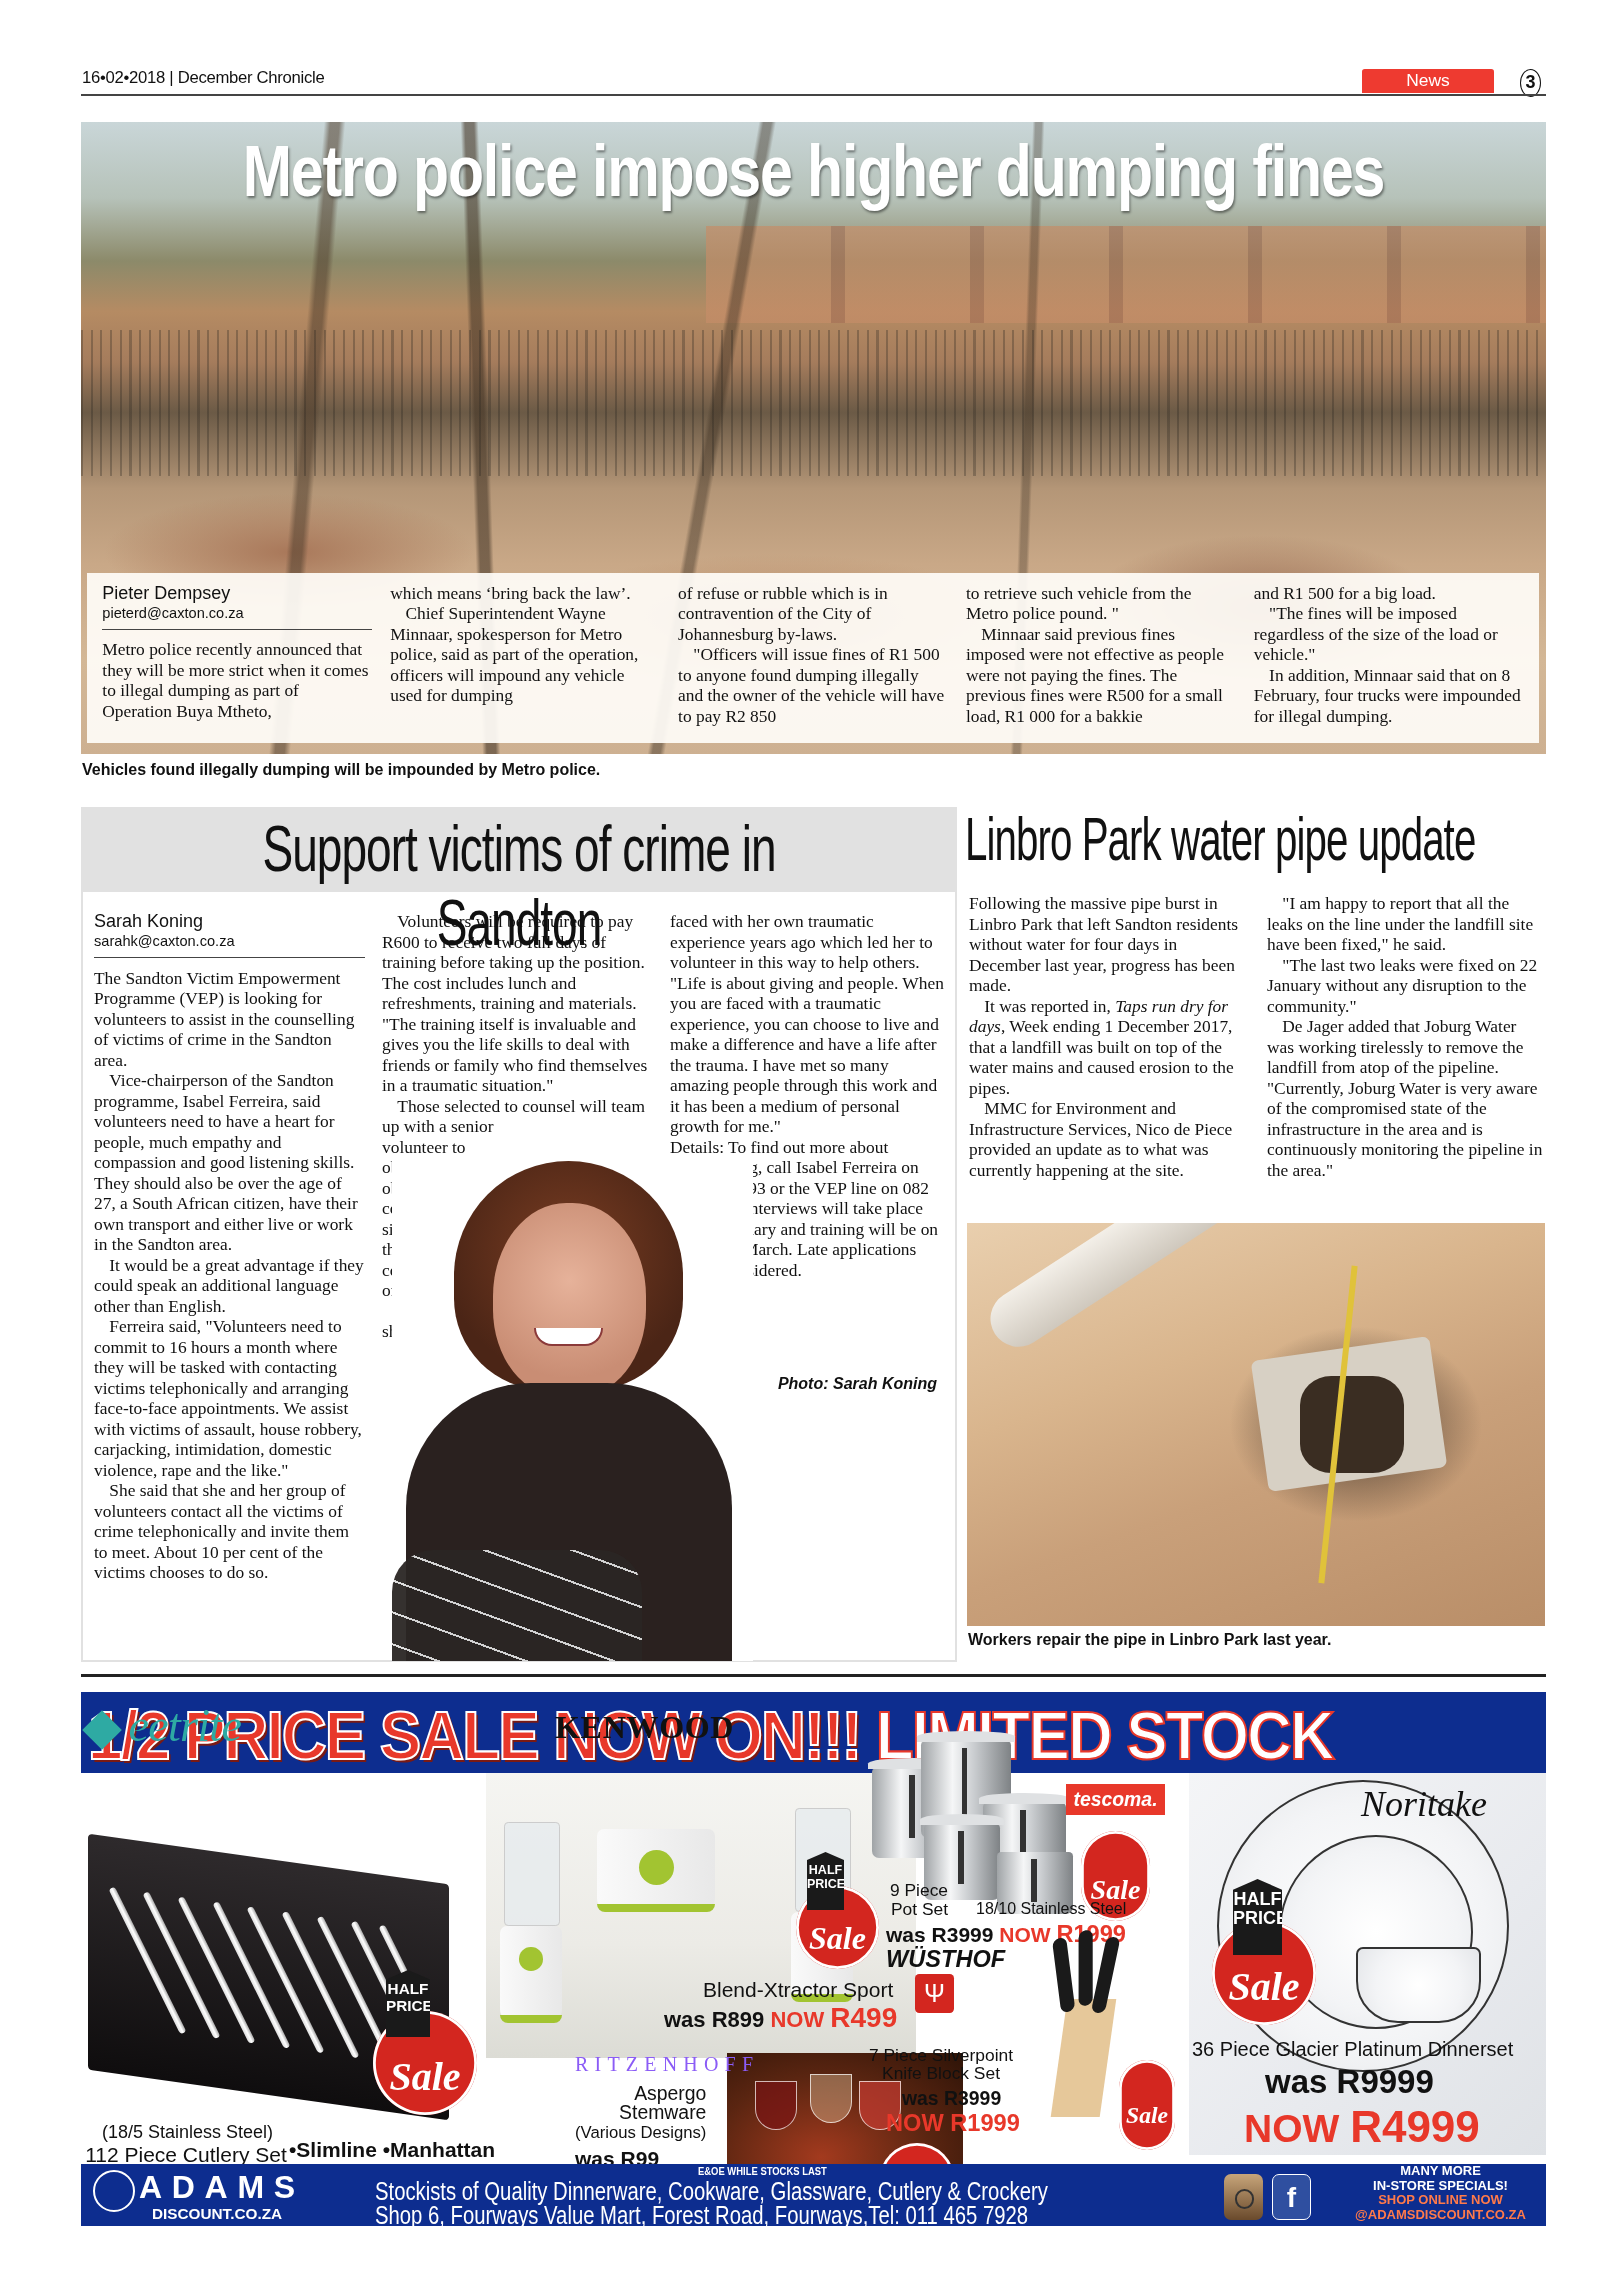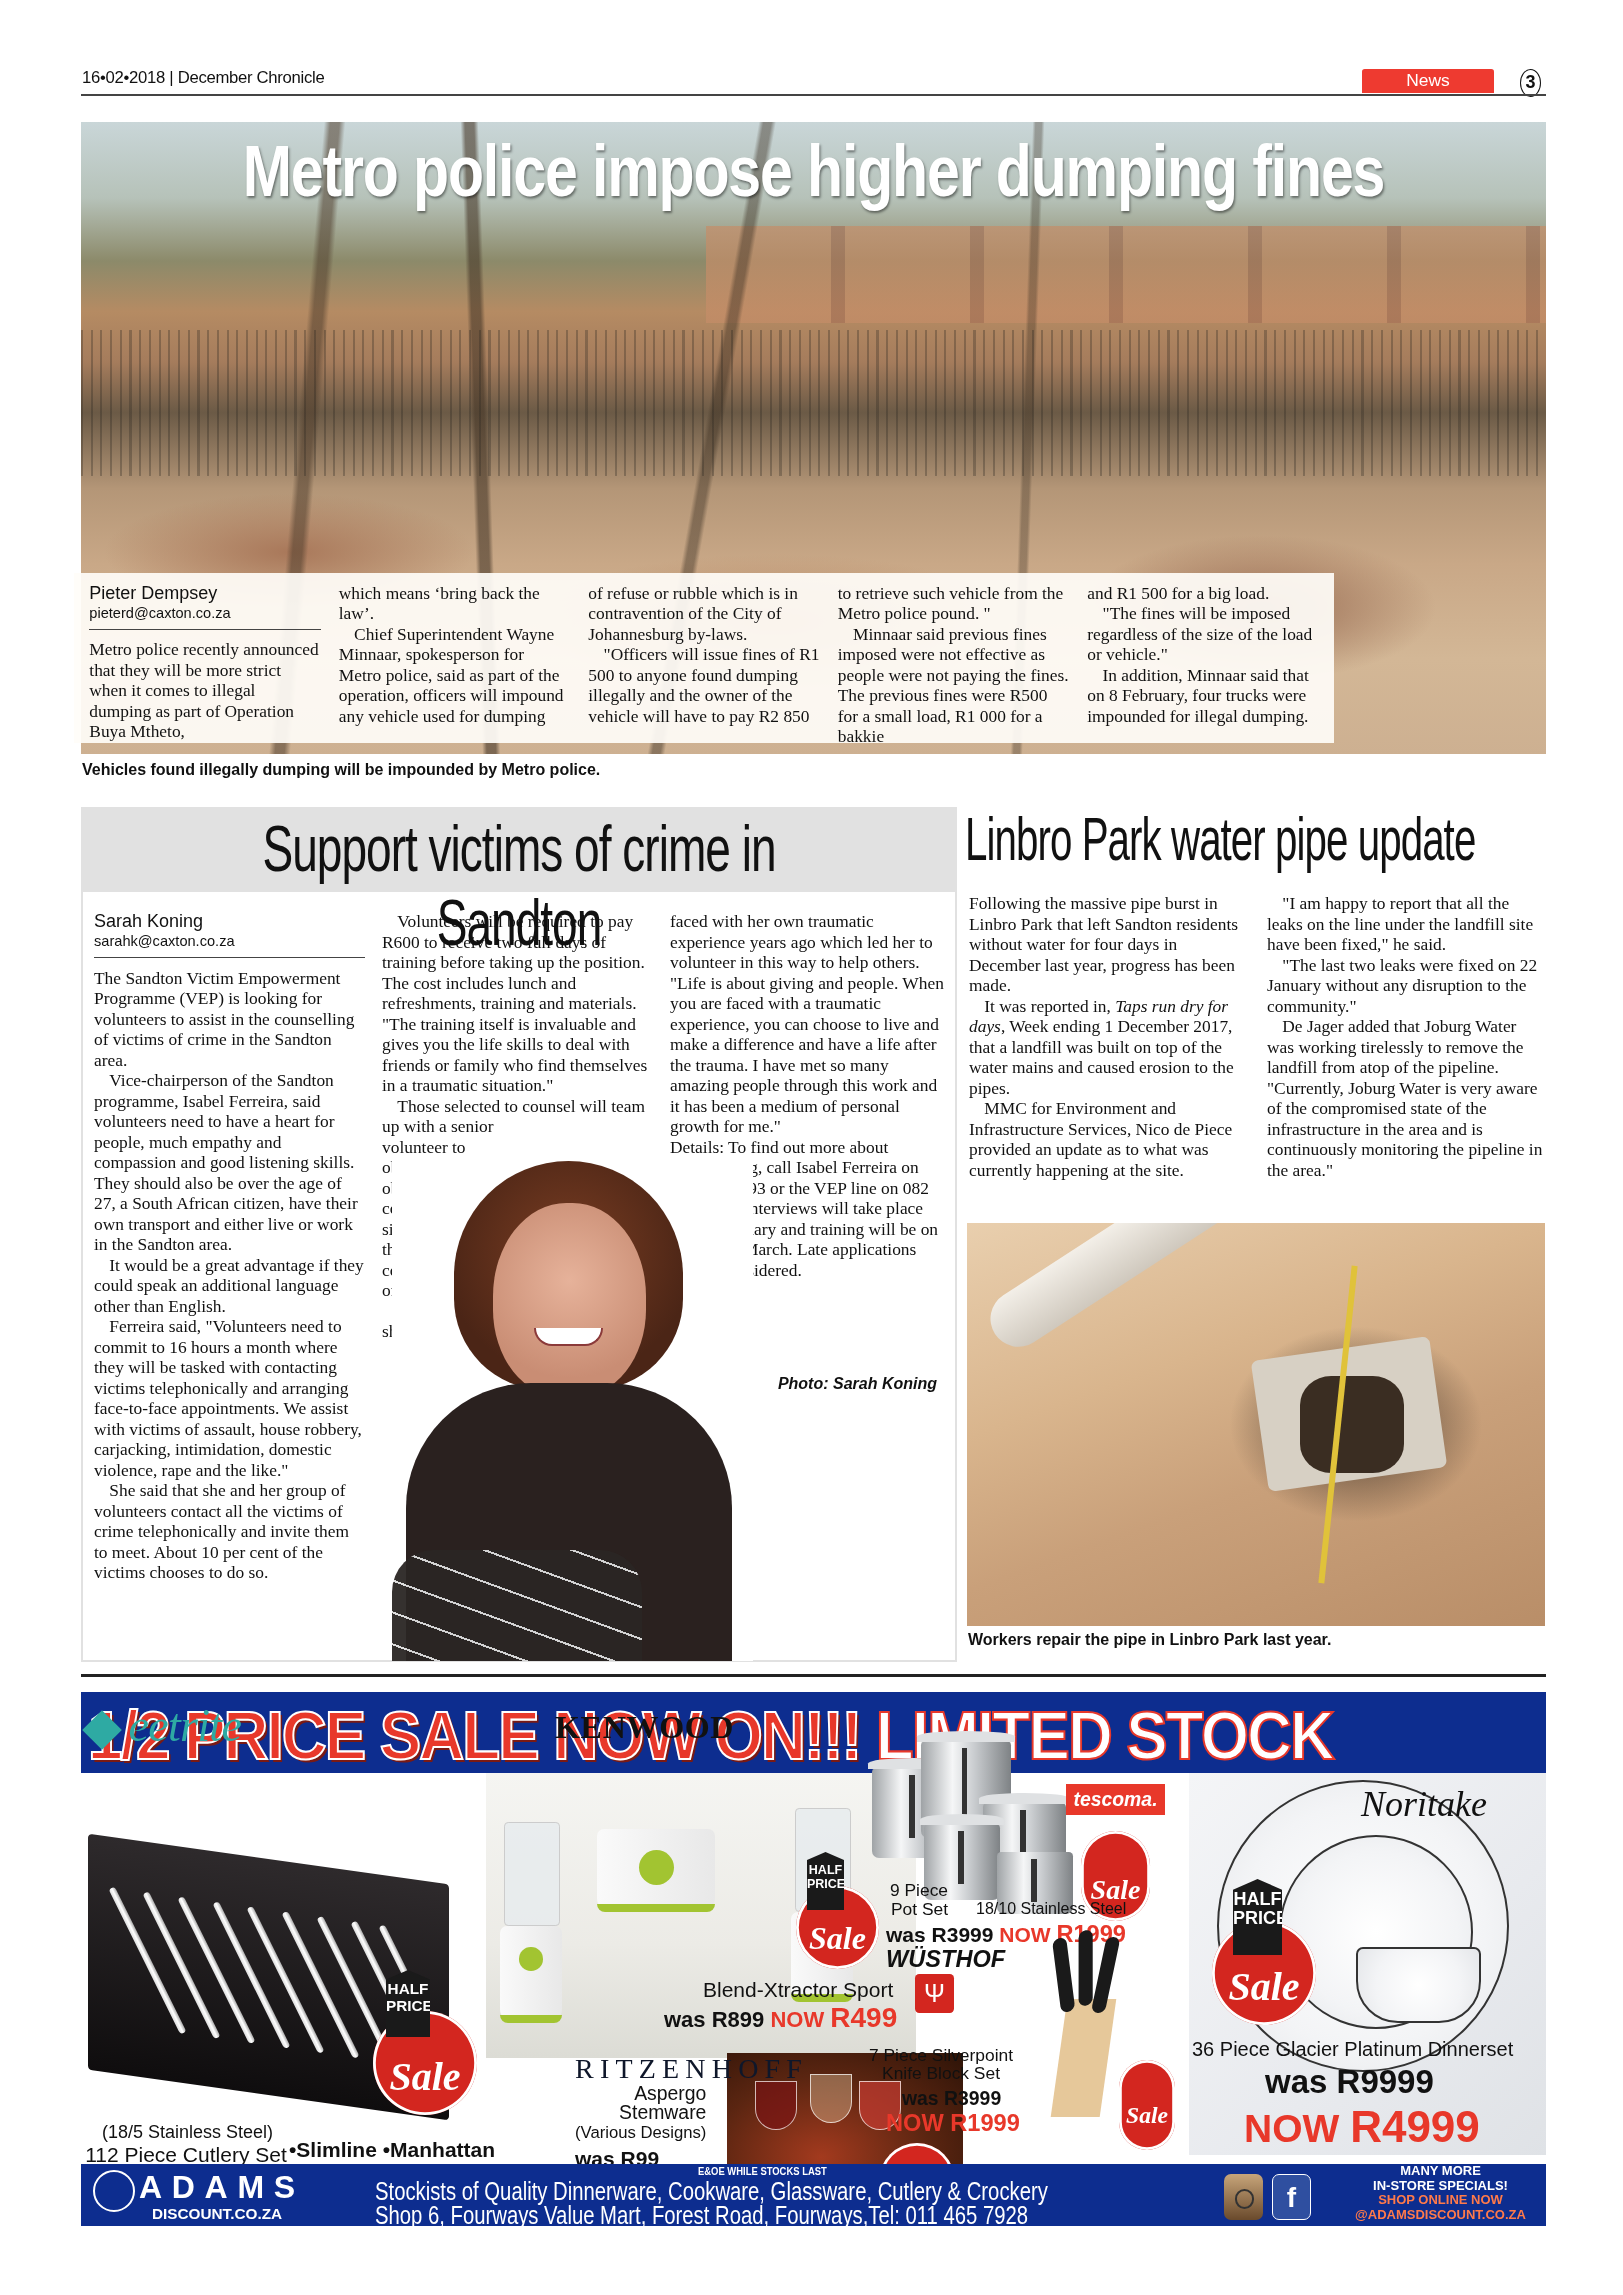--- a/index.html
+++ b/index.html
@@ -29,21 +29,21 @@
     }
     .lead-photo .fence { position: absolute; left: 0; right: 0; top: 208px; height: 146px;
       background: repeating-linear-gradient(90deg, rgba(40,36,30,0.55) 0 2.1px, rgba(0,0,0,0) 2.1px 9.7px);
       opacity: 0.55; }
     .lead-photo .buildings { position: absolute; left: 625px; right: 0; top: 104px; height: 97px;
       background: repeating-linear-gradient(90deg, #c58d68 0 125px, #a77257 125px 139px); opacity: 0.7; }
     .lead-headline { position: absolute; left: 81px; top: 130px; width: 1465px; text-align: center;
       font-family: "Liberation Sans", sans-serif; font-weight: bold; font-size: 72px; color: #fff; letter-spacing: -1.4px;
       transform: scaleX(0.82); transform-origin: center top; text-shadow: 1.4px 2.1px 2.8px rgba(0,0,0,0.45); }
 
-    .lead-body { position: absolute; left: 74px; top: 573px; width: 1260px; height: 170px; background: rgba(255,253,248,0.92); padding: 9.7px 15.3px; display: flex; gap: 18px; justify-content: center; }
+    .lead-body { position: absolute; left: 87px; top: 573px; width: 1452px; height: 170px; background: rgba(255,253,248,0.92); padding: 9.7px 15.3px; display: flex; gap: 18px; justify-content: center; }
     .col { flex: 1; font-size: 17.4px; line-height: 20.5px; color: #111; font-family: "Liberation Serif", serif; transform-origin: left top; }
     .col p { text-indent: 0; }
     .col p.ind { text-indent: 15.3px; }
     .byline-name { font-family: "Liberation Sans", sans-serif; font-size: 18px; line-height: 21px; }
     .byline-email { font-family: "Liberation Sans", sans-serif; font-size: 14.6px; line-height: 18px; padding-bottom: 7px; border-bottom: 1.4px solid #444; margin-bottom: 9.7px; }
     .caption { position: absolute; font-family: "Liberation Sans", sans-serif; font-weight: bold; font-size: 16px; color: #111; }
 
     
     .victims-box { position: absolute; left: 81px; top: 807px; width: 876px; height: 855px; border: 2.8px solid #e1e1e1; border-top: none; background: #fff; }
     .victims-head { position: absolute; left: 81px; top: 807px; width: 876px; height: 85px; background: #e1e1e1; }
@@ -298,21 +298,21 @@
     <span class="was">R899</span>
     <span class="now">NOW</span>
     <span class="now" style="font-size:28px;">R499</span>
   </div>
 
   <div class="ritz-photo" style="left:646px; top:361px; width:236px; height:174px;">
     <div class="glass" style="left:28px; top:28px; background: rgba(120,20,20,0.7);"></div>
     <div class="glass" style="left:83px; top:21px; background: rgba(230,200,160,0.4);"></div>
     <div class="glass" style="left:132px; top:28px; background: rgba(200,60,50,0.7);"></div>
   </div>
-  <div class="brand" style="left:494px; top:361px; font-size:28px; letter-spacing:6.2px; color:#0f172a;">RITZENHOFF</div>
+  <div class="brand" style="left:494px; top:361px; font-size:20px; letter-spacing:6.2px; color:#8b5cf6;">RITZENHOFF</div>
   <div class="prod-text prod-light" style="left:494px; top:392px; font-size:19.4px; line-height:19.4px;">
     <div>Aspergo</div>
     <div>Stemware</div>
     <div style="font-size:16.7px;">(Various Designs)</div>
   </div>
   <div class="prod-text" style="left:494px; top:455px; font-size:21px;">
     <span class="was">was</span>
     <span class="was">R99</span>
   </div>
   <div class="prod-text" style="left:494px; top:479px; font-size:22px;">

